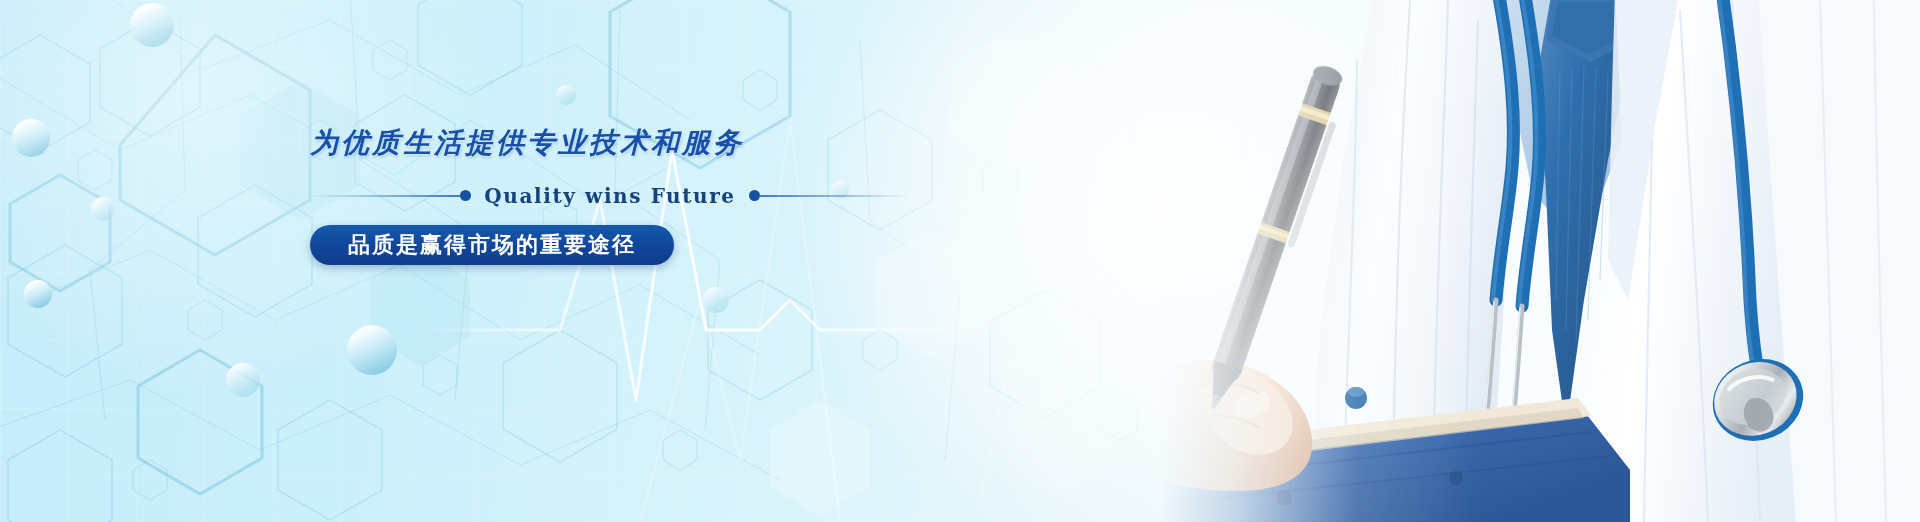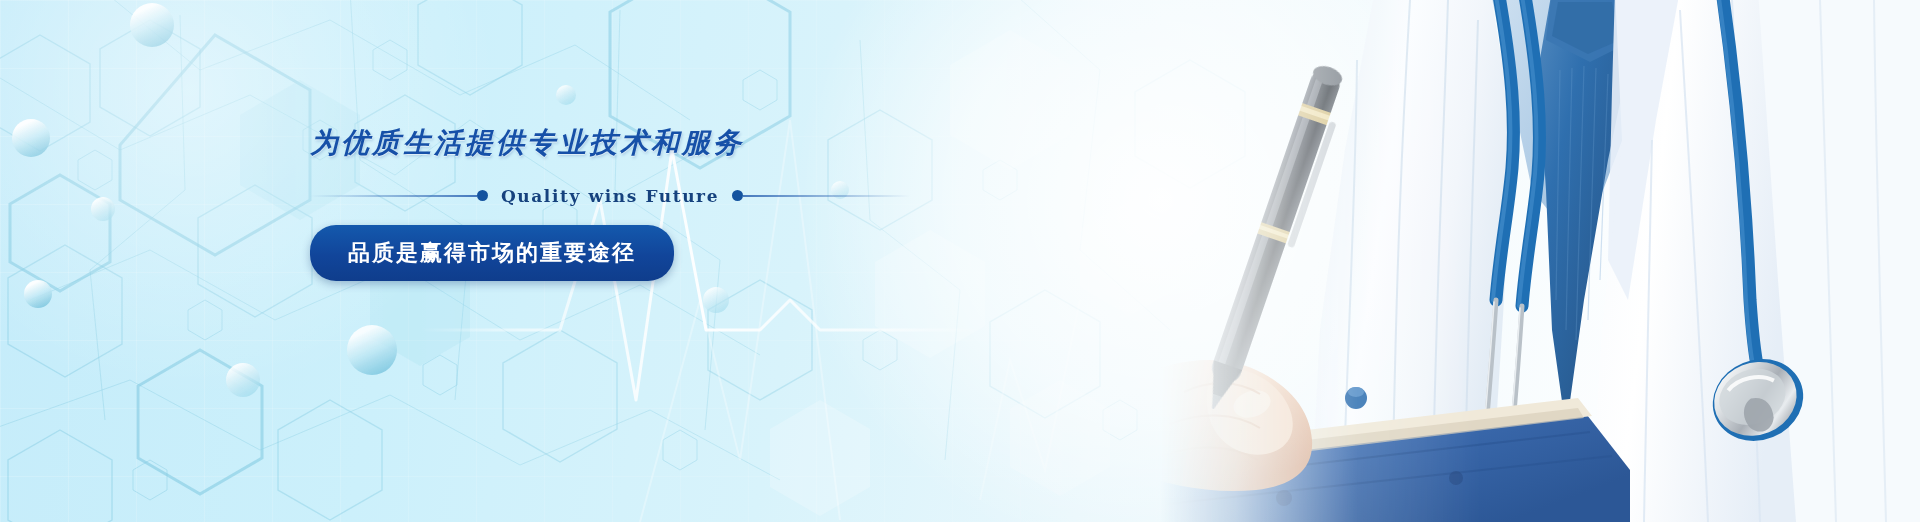--- a/index.html
+++ b/index.html
@@ -77,34 +77,34 @@
   .rule.right { background:linear-gradient(to left,  rgba(22,80,168,0) 0%, rgba(22,80,168,.75) 100%); }
   .dot {
     width:11px; height:11px;
     border-radius:50%;
     background:#14539f;
     flex:0 0 auto;
   }
   #tagline {
     font-family:"DejaVu Serif","Liberation Serif",serif;
     font-weight:bold;
-    font-size:17px;
+    font-size:20px;
     letter-spacing:1.6px;
     color:#16427e;
     padding:0 13px;
     white-space:nowrap;
     flex:0 0 auto;
   }
 
   #pill {
     margin-top:20px;
     display:inline-flex;
     align-items:center;
     justify-content:center;
-    height:56px;
+    height:40px;
     padding:0 38px;
     border-radius:26px;
     background:linear-gradient(180deg,#1459ad 0%, #11459a 55%, #0f3d8c 100%);
     box-shadow:0 3px 9px rgba(12,50,110,.30);
   }
   #pill-text {
     color:#ffffff;
     font-size:22px;
     font-weight:bold;
     letter-spacing:2px;

